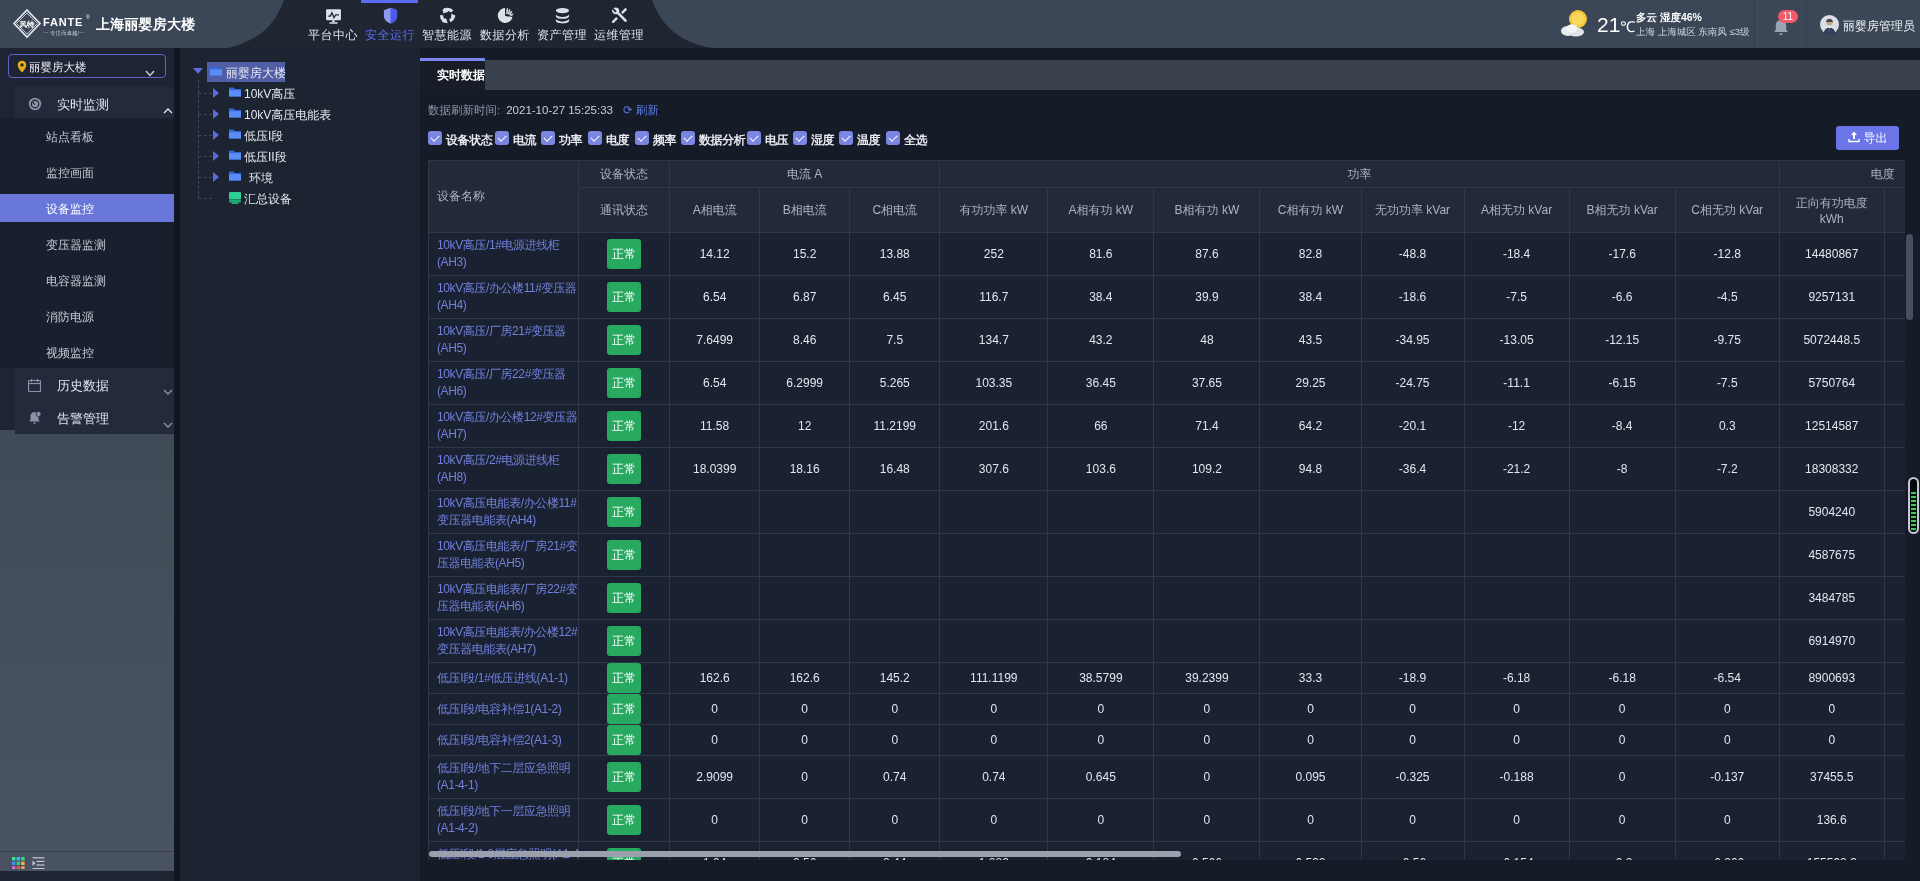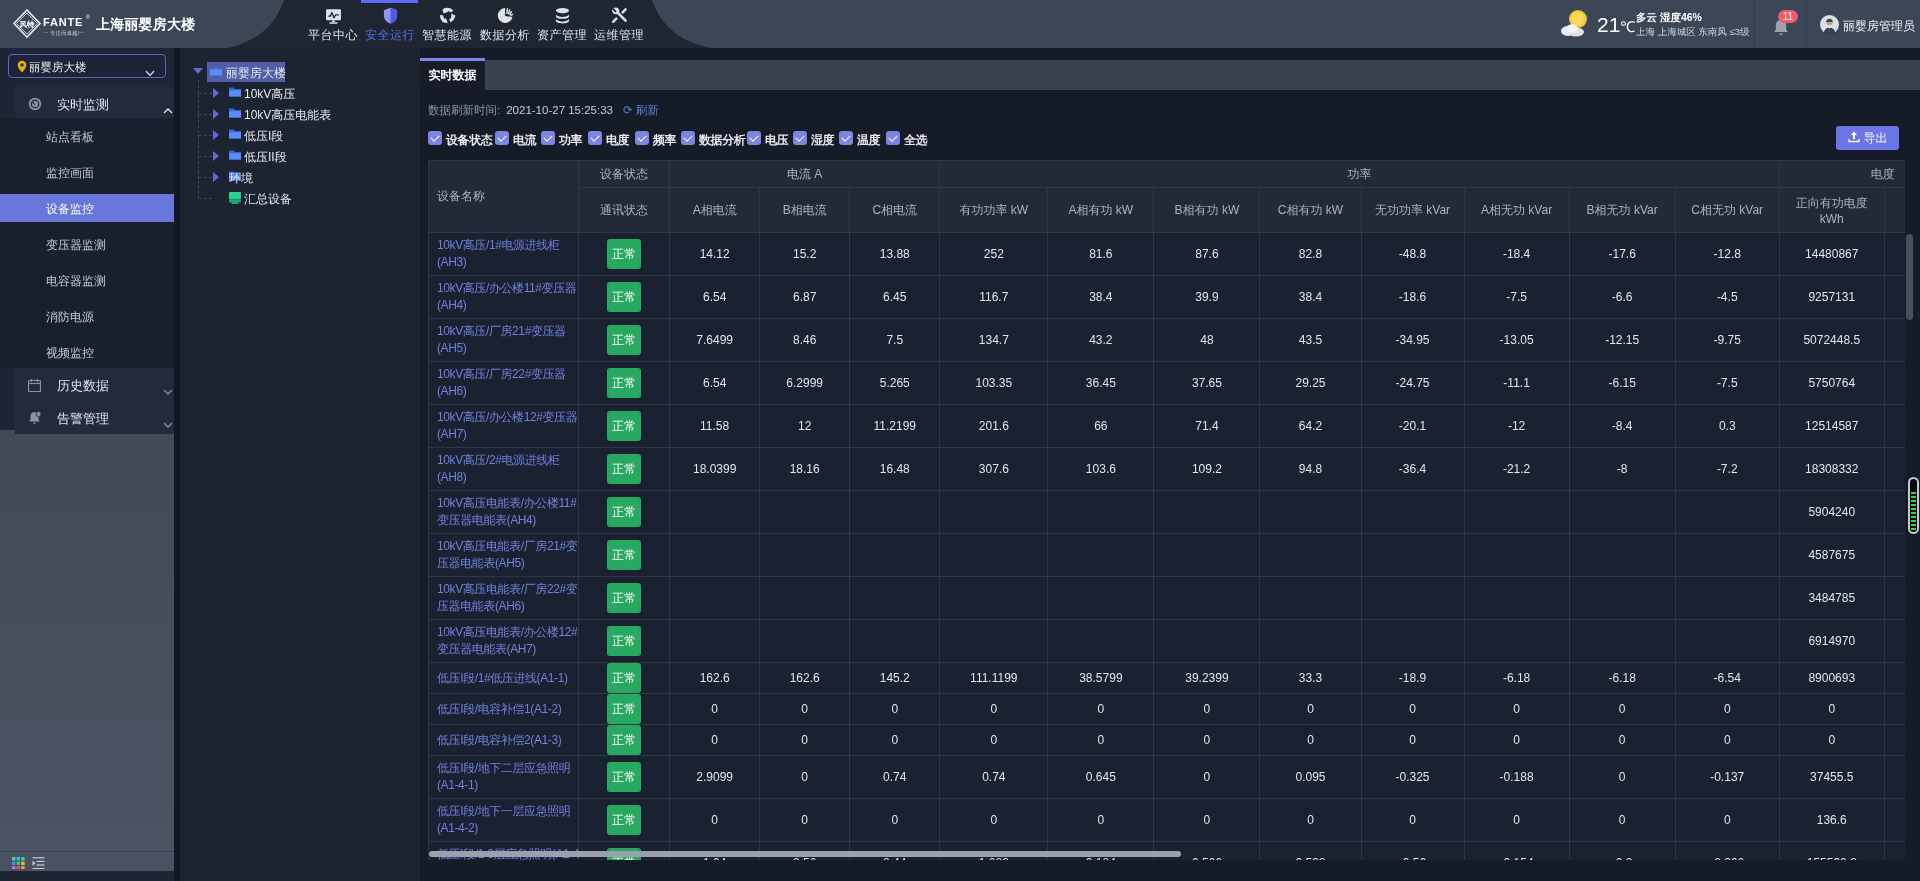--- a/index.html
+++ b/index.html
@@ -46,21 +46,21 @@
 #tree { position:absolute; left:180px; top:48px; width:240px; height:833px; background:#1c2431; }
 .titem { position:absolute; font-size:12px; color:#e4e8ef; }
 #troot { position:absolute; left:27px; top:14px; width:78px; height:20px; background:#515da5; }
 .caret-d { width:0; height:0; border-left:5px solid transparent; border-right:5px solid transparent; border-top:6px solid #5d6ad8; }
 .caret-r { width:0; height:0; border-top:5px solid transparent; border-bottom:5px solid transparent; border-left:6px solid #5d6ad8; }
 .dashv { position:absolute; border-left:1px dashed #3c465c; }
 .dashh { position:absolute; border-top:1px dashed #3c465c; }
 
 #main { position:absolute; left:420px; top:48px; width:1500px; height:833px; background:#151b27; }
 #tabbar { position:absolute; left:65px; top:12px; width:1435px; height:30px; background:#3a424e; }
-#tab1 { position:absolute; left:0; top:10px; width:65px; height:32px; background:#171c27; border-top:3px solid #7a86f0; color:#fff; font-size:12px; font-weight:bold; text-align:center; line-height:28px; }
+#tab1 { position:absolute; left:0; top:10px; width:65px; height:32px; background:#171c27; border-top:3px solid #7a86f0; color:#fff; font-size:12px; font-weight:bold; text-align:right; line-height:28px; }
 #refrow { position:absolute; left:8px; top:55px; font-size:11.5px; color:#8e97aa; }
 #refrow b { color:#c9cfdb; font-weight:normal; padding-left:6px;}
 #refrow .rl { color:#5c7ce8; padding-left:10px; }
 #cbrow { position:absolute; left:0; top:83px; height:15px; width:1500px; }
 .cbi { position:absolute; top:0; height:15px; }
 .cb { position:absolute; left:0; top:0; width:14px; height:14px; background:#7a86e0; border-radius:3px; }
 .cb:after { content:""; position:absolute; left:3px; top:3.5px; width:6.5px; height:3.5px; border-left:1.6px solid #fff; border-bottom:1.6px solid #fff; transform:rotate(-45deg); }
 .cbl { position:absolute; left:18px; top:1px; font-size:12px; color:#e6e9f0; font-weight:bold; white-space:nowrap; letter-spacing:-0.4px; }
 #expbtn { position:absolute; left:1416px; top:78px; width:63px; height:24px; background:#6a76e8; border-radius:3px; color:#fff; font-size:12px; text-align:center; line-height:24px; }
 
@@ -309,21 +309,21 @@
   <svg class="abs" style="left:48px; top:101px;" width="14" height="12" viewBox="0 0 14 12">
       <path d="M1,1.5 H5.5 L7,3 H13 V10.5 H1 Z" fill="#3567d8"></path>
       <path d="M1,4.2 H13 V10.5 H1 Z" fill="#5b8cf7"></path>
     </svg>
   <div class="titem" style="left:64px; top:101px;">低压II段</div>
   <div class="caret-r abs" style="left:33px; top:124px;"></div>
   <svg class="abs" style="left:48px; top:122px;" width="14" height="12" viewBox="0 0 14 12">
       <path d="M1,1.5 H5.5 L7,3 H13 V10.5 H1 Z" fill="#3567d8"></path>
       <path d="M1,4.2 H13 V10.5 H1 Z" fill="#5b8cf7"></path>
     </svg>
-  <div class="titem" style="left:49px; top:122px;">环境</div>
+  <div class="titem" style="left:69px; top:122px;">环境</div>
   <svg class="abs" style="left:48px; top:143px;" width="14" height="13" viewBox="0 0 14 13">
       <rect x="1" y="1" width="12" height="7.5" rx="1" fill="#2ecf92"></rect>
       <rect x="1" y="8.8" width="12" height="2.6" rx="1" fill="#1fa977"></rect>
       <rect x="3.5" y="11.6" width="7" height="1.2" rx="0.6" fill="#2ecf92"></rect>
     </svg>
   <div class="titem" style="left:64px; top:143px;">汇总设备</div>
 </div>
 
 <div id="main">
   <div id="tabbar"></div>

